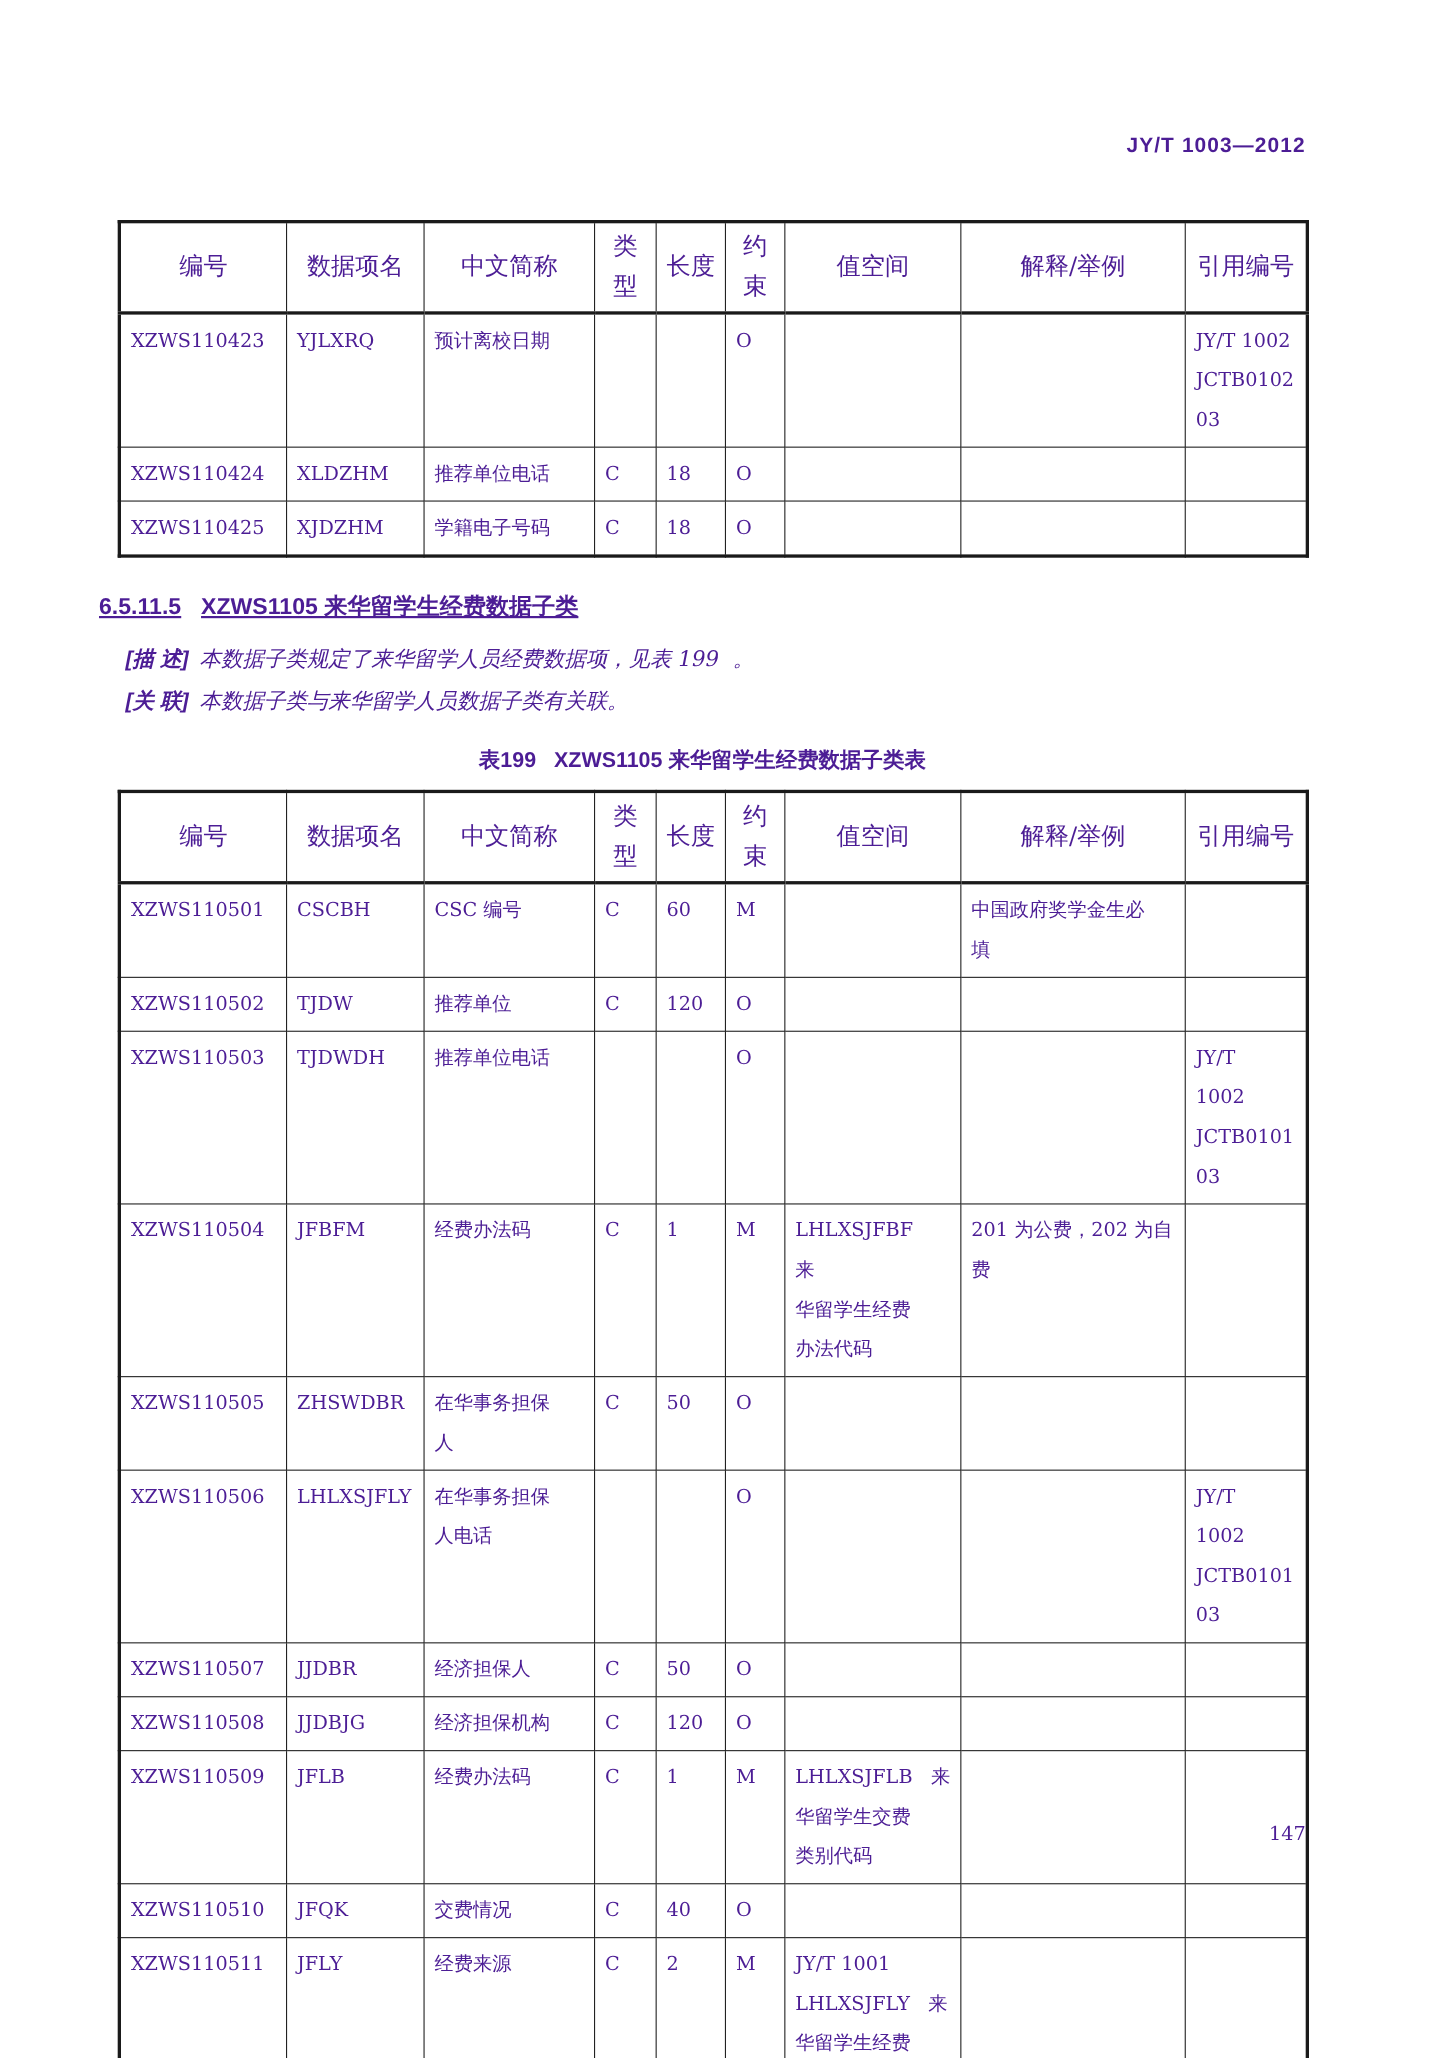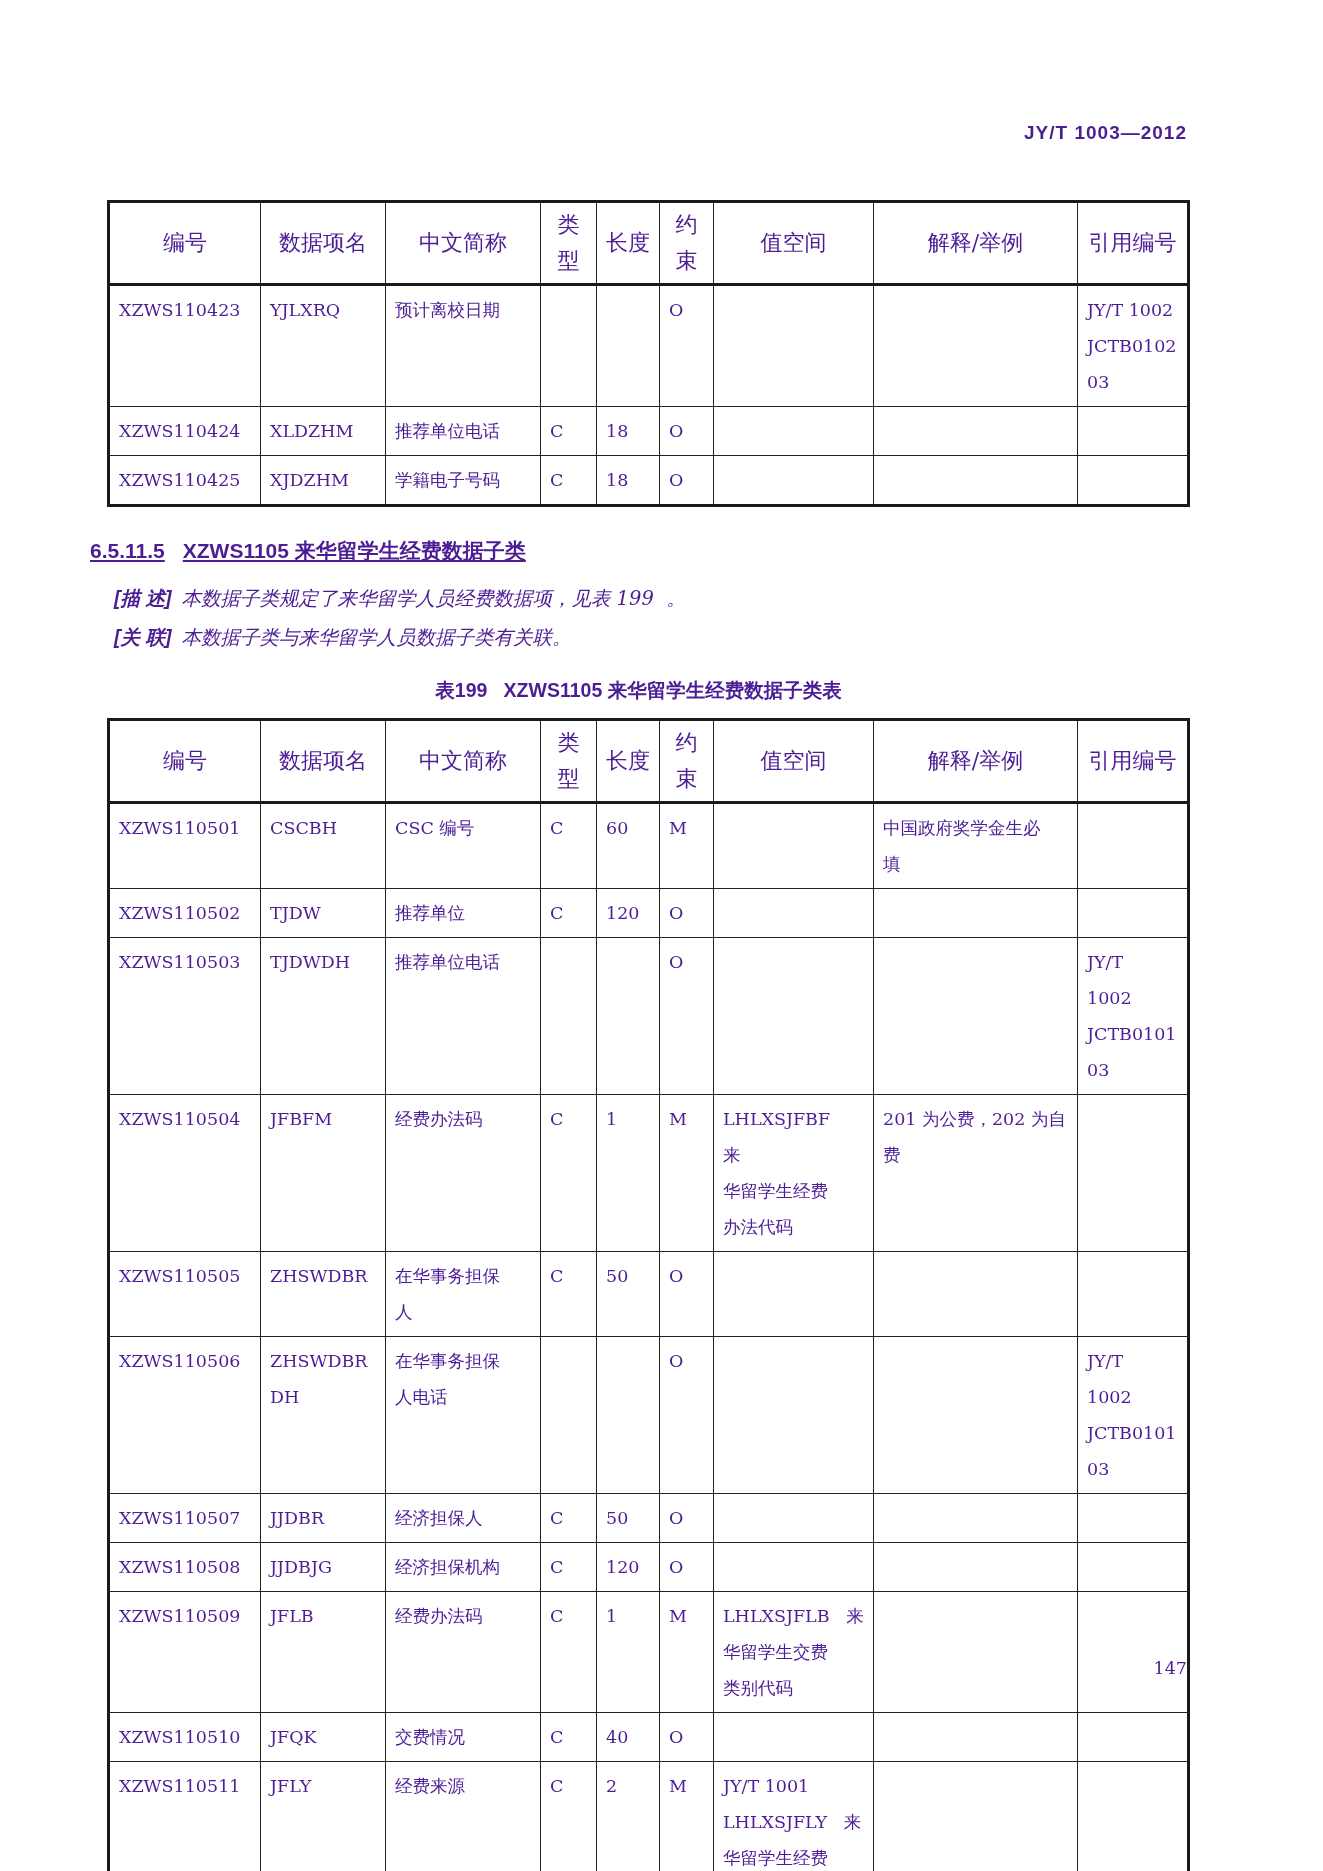--- a/index.html
+++ b/index.html
@@ -200,21 +200,21 @@
             <td class="c-type">C</td>
             <td class="c-len">50</td>
             <td class="c-cons">O</td>
             <td class="c-vs"></td>
             <td class="c-ex"></td>
             <td class="c-ref"></td>
           </tr>
 
           <tr>
             <td class="c-id">XZWS110506</td>
-            <td class="c-name">ZHSWDBRDH</td>
+            <td class="c-name">LHLXSJFLY</td>
             <td class="c-cn">在华事务担保
 人电话</td>
             <td class="c-type"></td>
             <td class="c-len"></td>
             <td class="c-cons">O</td>
             <td class="c-vs"></td>
             <td class="c-ex"></td>
             <td class="c-ref">JY/T  1002
 JCTB010103</td>
           </tr>

